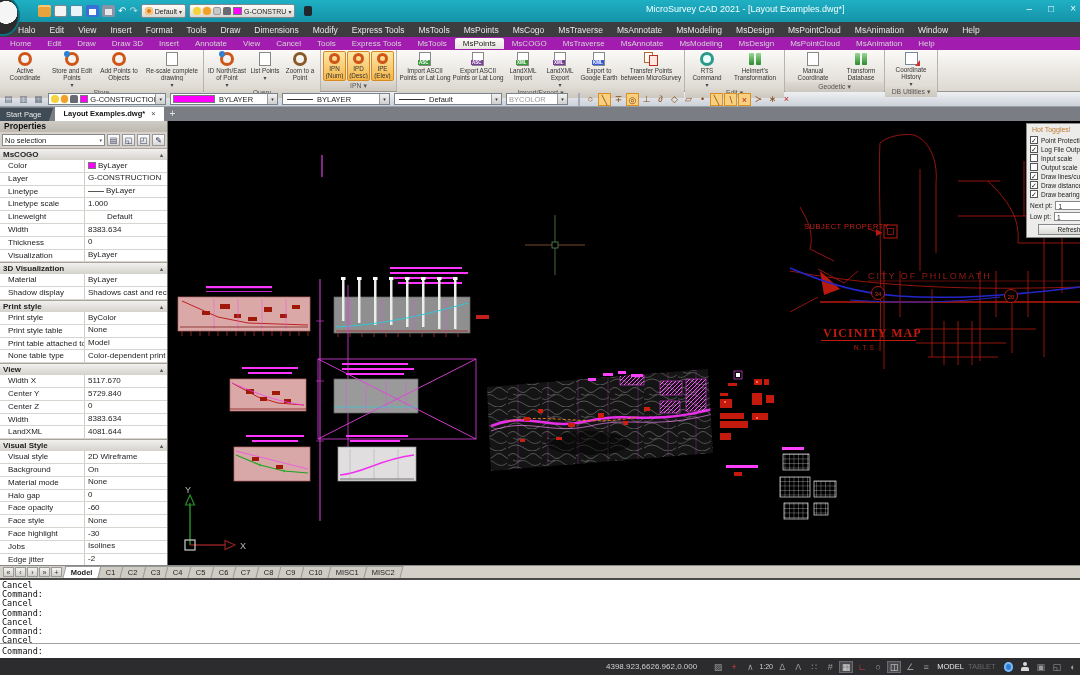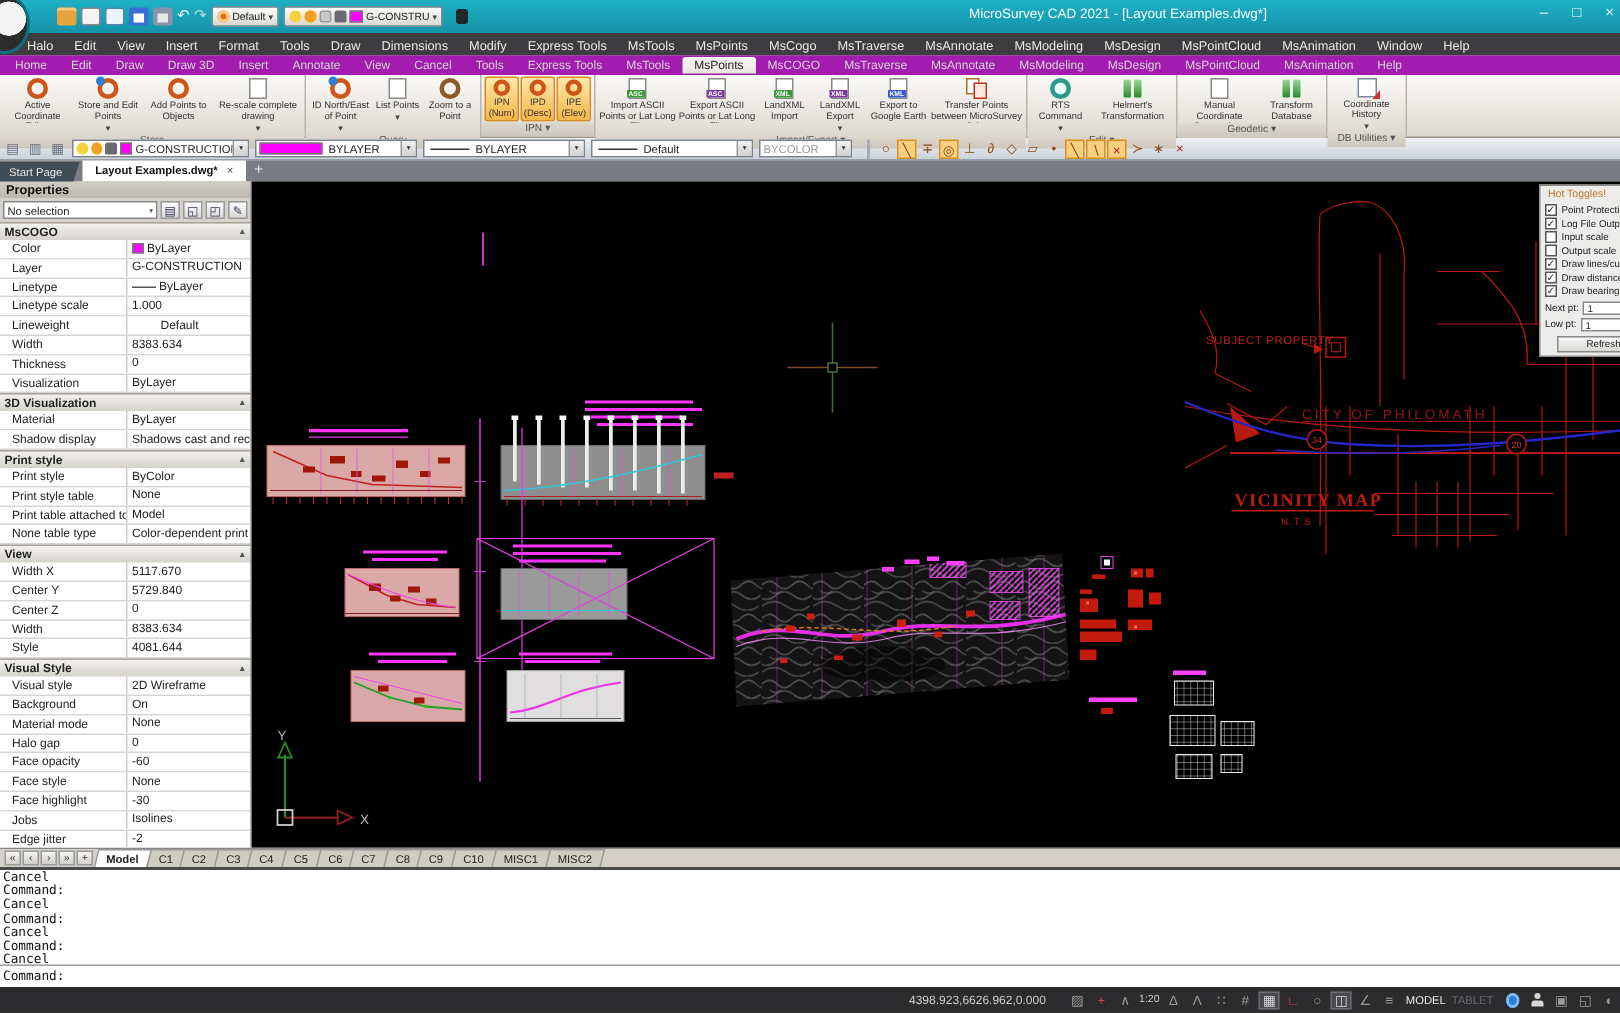--- a/index.html
+++ b/index.html
@@ -547,21 +547,21 @@
         </div>
       <div class="prow">
           <span class="pl">Center Z</span>
           <span class="pv">0</span>
         </div>
       <div class="prow">
           <span class="pl">Width</span>
           <span class="pv">8383.634</span>
         </div>
       <div class="prow">
-          <span class="pl">Style</span>
+          <span class="pl">LandXML</span>
           <span class="pv">4081.644</span>
         </div>
 
       <div class="psec">
           <span>Visual Style</span>
           <span class="arr">▴</span>
         </div>
       <div class="prow">
           <span class="pl">Visual style</span>
           <span class="pv">2D Wireframe</span>

